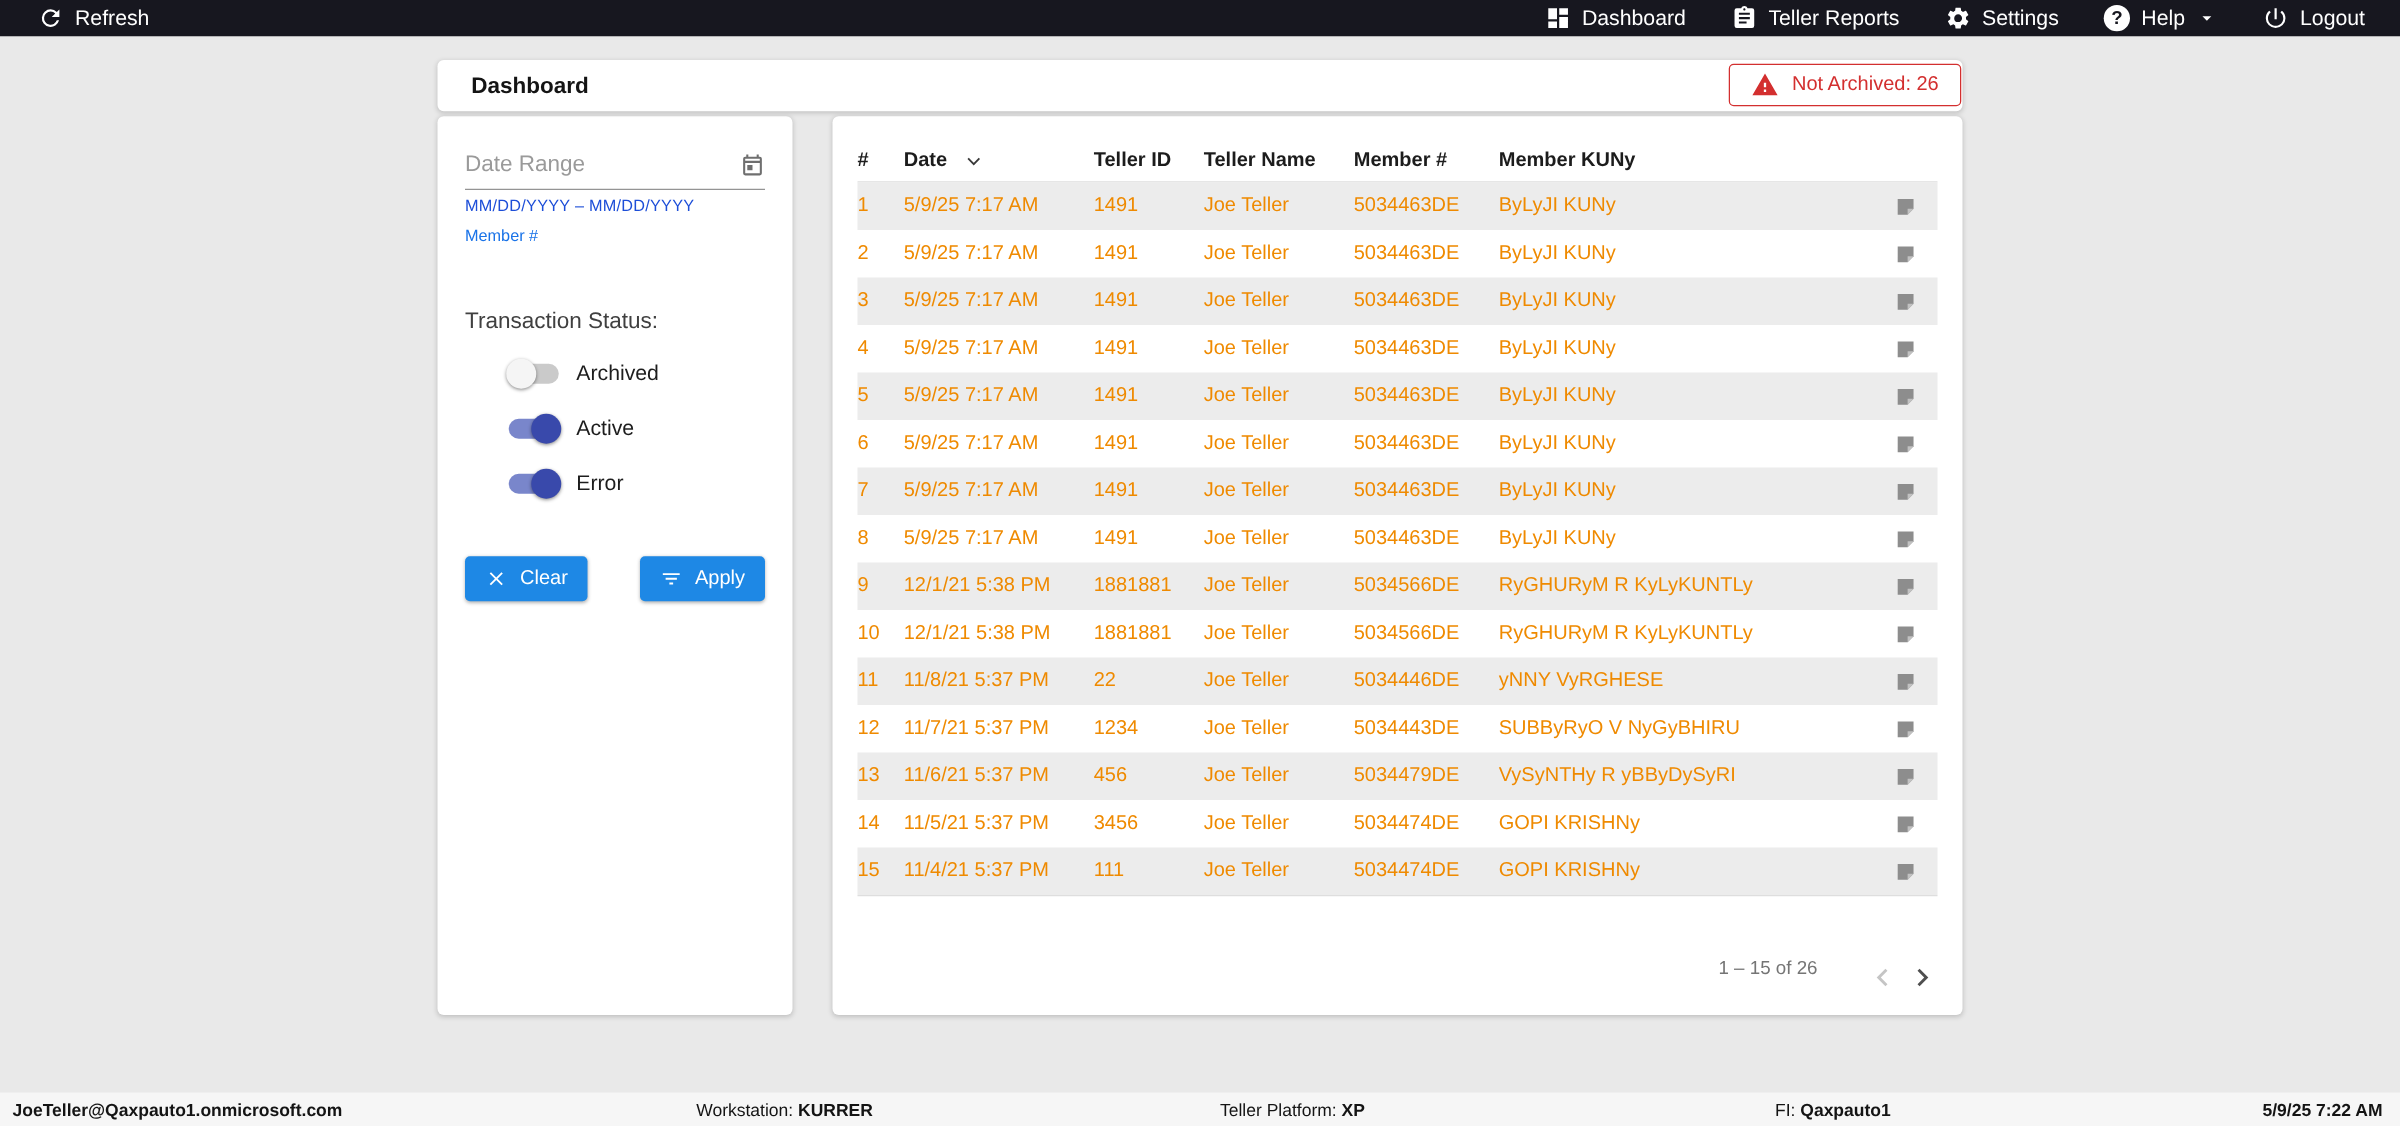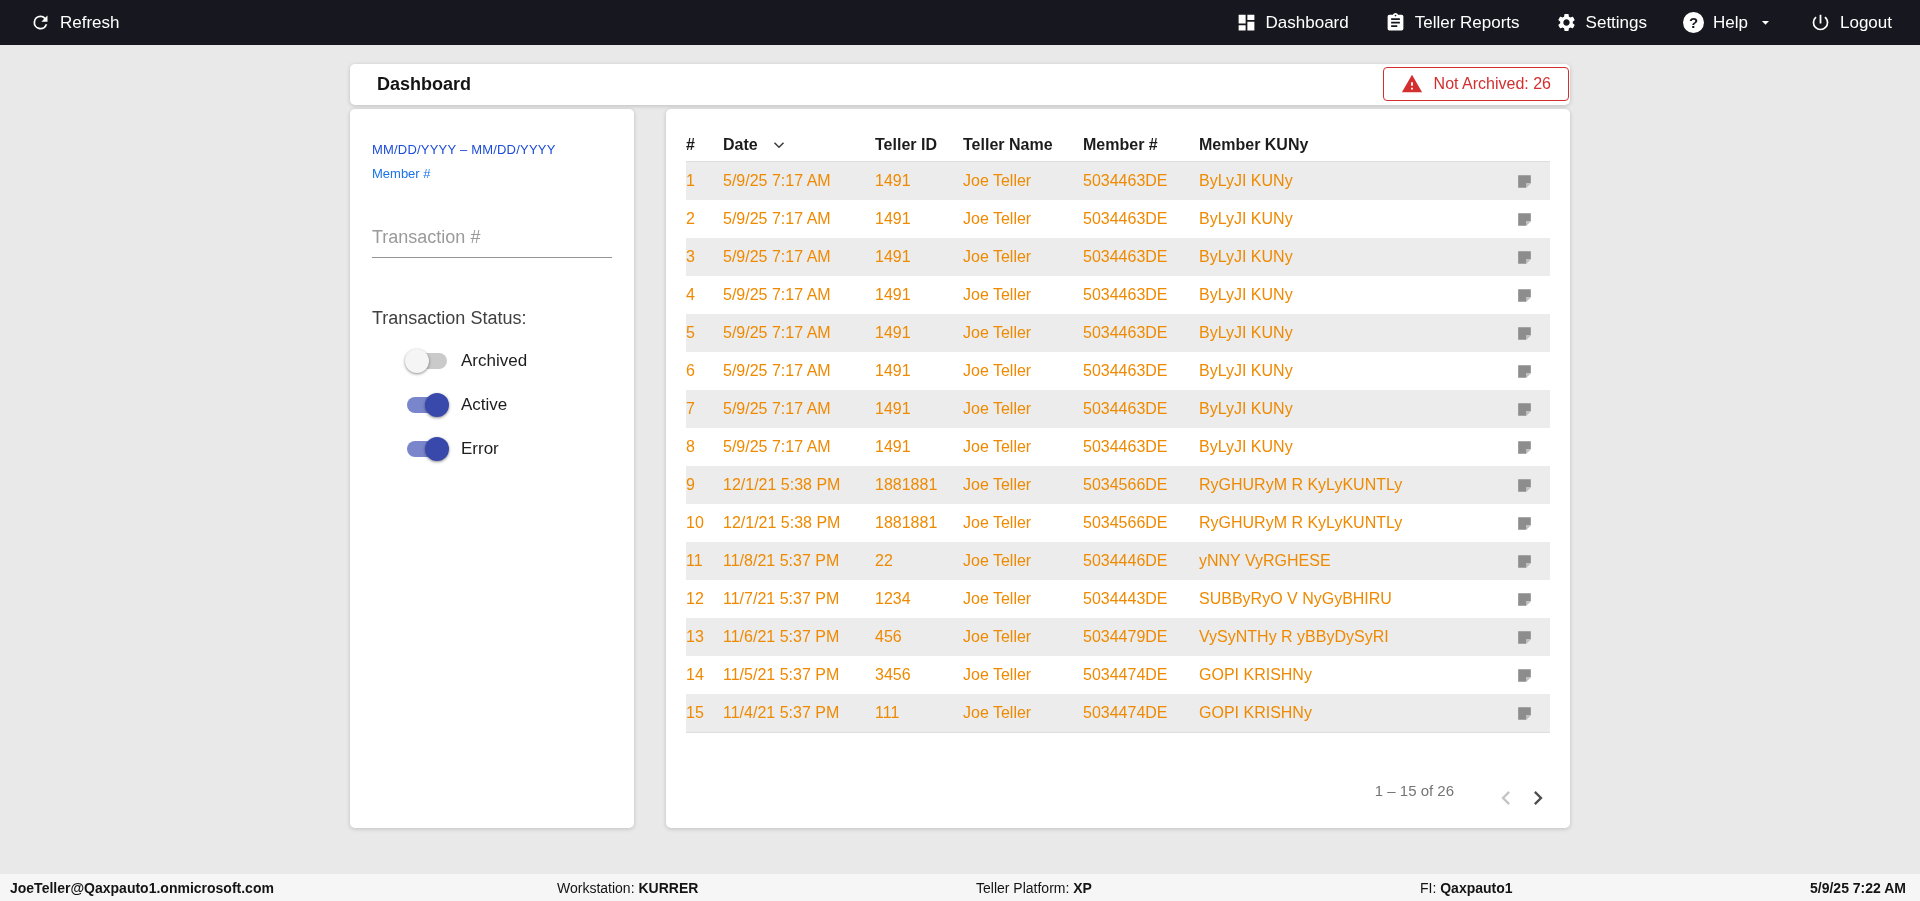--- a/index.html
+++ b/index.html
@@ -5,21 +5,21 @@
   * { box-sizing: border-box; }
   html,body { margin:0; padding:0; }
   body {
     width:1920px; height:901px; overflow:hidden; position:relative;
     background:#e9e9e9; font-family:"Liberation Sans", sans-serif; color:#1a1a1a;
   }
   svg { display:block; }
 
   
   .topbar {
-    height:45px; background:#17171f; color:#fff;
+    height:29px; background:#17171f; color:#fff;
     display:flex; align-items:center; padding:0 28px 0 30px;
   }
   .nav-item {
     display:flex; align-items:center; gap:9px; background:none; border:none;
     color:#fff; font-size:17px; font-family:inherit; padding:0; cursor:pointer; white-space:nowrap;
   }
   .topbar-nav { margin-left:auto; display:flex; align-items:center; gap:36px; }
   .help-circle {
     width:21px; height:21px; border-radius:50%; background:#fff; color:#17171f;
     font-size:15px; font-weight:bold; display:flex; align-items:center; justify-content:center;
@@ -162,27 +162,30 @@
           <path d="M1 21h22L12 2 1 21zm12-3h-2v-2h2v2zm0-4h-2v-4h2v4z"></path>
         </svg>
       <span>Not Archived: 26</span>
     </div>
   </div>
 
   <div class="cards-row">
 
     <aside class="card filter-card">
 
+      <div class="field">
+        <span class="ph">Date Range</span>
+        <svg width="20" height="20" viewBox="0 0 24 24" fill="#6f6f6f">
+            <path d="M19 4h-1V2h-2v2H8V2H6v2H5a2 2 0 0 0-2 2v14a2 2 0 0 0 2 2h14a2 2 0 0 0 2-2V6a2 2 0 0 0-2-2zm0 16H5V10h14v10zM5 8V6h14v2H5zm2 4h5v5H7v-5z"></path>
+          </svg>
+      </div>
       <div class="helper">MM/DD/YYYY – MM/DD/YYYY</div>
 
       <label class="member-label">Member #</label>
 
-      <div class="field txn-field">
-        <span class="ph">Transaction #</span>
-      </div>
 
       <div class="status-label">Transaction Status:</div>
 
       <div class="toggle-row">
         <span class="switch">
             <span class="track"></span>
             <span class="thumb"></span>
           </span>
         <span class="toggle-label">Archived</span>
       </div>
@@ -194,20 +197,34 @@
         <span class="toggle-label">Active</span>
       </div>
       <div class="toggle-row">
         <span class="switch on">
             <span class="track"></span>
             <span class="thumb"></span>
           </span>
         <span class="toggle-label">Error</span>
       </div>
 
+      <div class="btn-row">
+        <button class="btn">
+          <svg width="18" height="18" viewBox="0 0 24 24" fill="#fff">
+              <path d="M19 6.41 17.59 5 12 10.59 6.41 5 5 6.41 10.59 12 5 17.59 6.41 19 12 13.41 17.59 19 19 17.59 13.41 12z"></path>
+            </svg>
+          <span>Clear</span>
+        </button>
+        <button class="btn">
+          <svg width="18" height="18" viewBox="0 0 24 24" fill="#fff">
+              <path d="M10 18h4v-2h-4v2zM3 6v2h18V6H3zm3 7h12v-2H6v2z"></path>
+            </svg>
+          <span>Apply</span>
+        </button>
+      </div>
     </aside>
 
     <section class="card table-card">
       <div class="thead">
         <span>#</span>
         <span class="th-date">
           <span>Date</span>
           <svg width="18" height="18" viewBox="0 0 24 24" fill="none" stroke="#3a3a3a" stroke-width="2">
               <path d="M6 9l6 6 6-6"></path>
             </svg>

